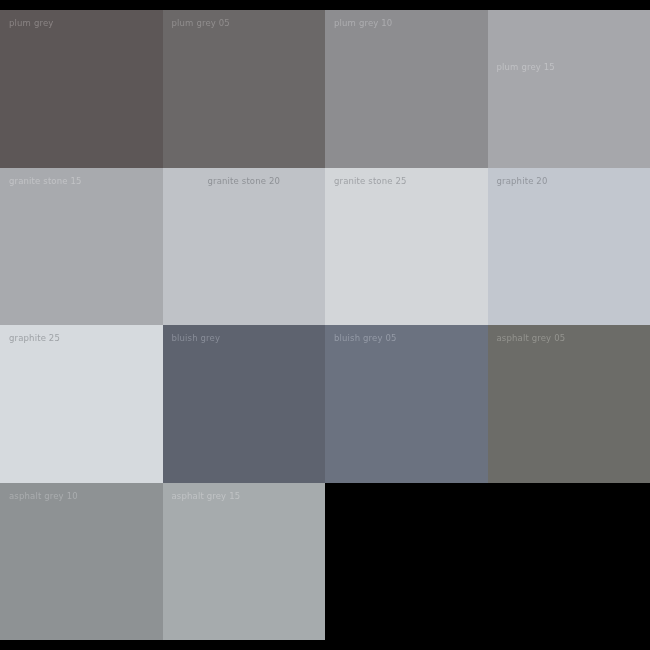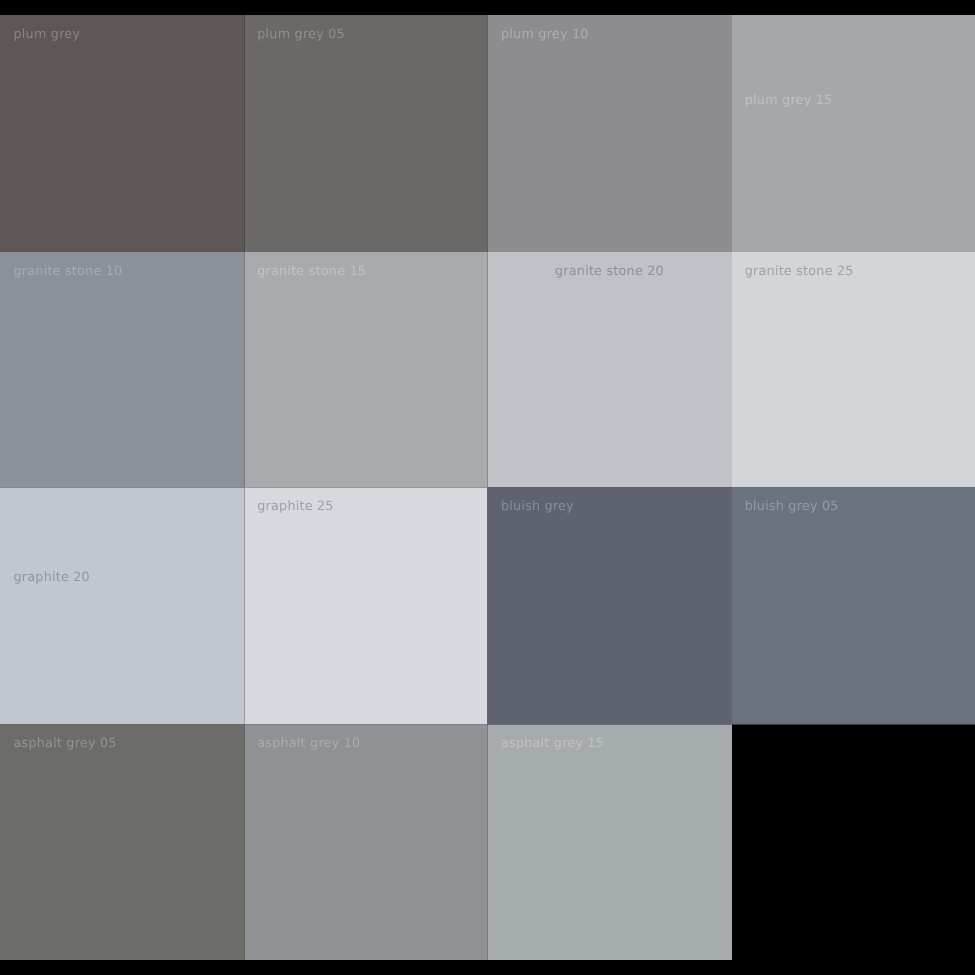--- a/index.html
+++ b/index.html
@@ -80,35 +80,32 @@
     <div class="swatch" style="background-color: rgb(107, 104, 104);">
       <span class="swatch-label" style="color: rgb(145, 142, 142);">plum grey 05</span>
     </div>
     <div class="swatch" style="background-color: rgb(141, 141, 144);">
       <span class="swatch-label" style="color: rgb(173, 173, 176);">plum grey 10</span>
     </div>
     <div class="swatch" style="background-color: rgb(166, 167, 171);">
       <span class="swatch-label" style="color: rgb(192, 193, 196); margin-top: 44px;">plum grey 15</span>
     </div>
 
-    <div class="swatch" style="background-color: rgb(139, 144, 153);">
-      <span class="swatch-label" style="color: rgb(168, 172, 179);">granite stone 10</span>
-    </div>
     <div class="swatch" style="background-color: rgb(168, 170, 174);">
       <span class="swatch-label" style="color: rgb(194, 195, 198);">granite stone 15</span>
     </div>
     <div class="swatch" style="background-color: rgb(191, 194, 199);">
       <span class="swatch-label" style="color: rgb(142, 145, 150); margin-left: 36px;">granite stone 20</span>
     </div>
     <div class="swatch" style="background-color: rgb(211, 214, 217);">
       <span class="swatch-label" style="color: rgb(159, 162, 166);">granite stone 25</span>
     </div>
 
     <div class="swatch" style="background-color: rgb(194, 199, 207);">
-      <span class="swatch-label" style="color: rgb(146, 150, 157); margin-top: 47px;">graphite 20</span>
+      <span class="swatch-label" style="color: rgb(146, 150, 157);">graphite 20</span>
     </div>
     <div class="swatch" style="background-color: rgb(214, 218, 222); text-align: right;">
       <span class="swatch-label" style="color: rgb(158, 162, 166);">graphite 25</span>
     </div>
     <div class="swatch" style="background-color: rgb(94, 99, 111);">
       <span class="swatch-label" style="color: rgb(136, 141, 152);">bluish grey</span>
     </div>
     <div class="swatch" style="background-color: rgb(107, 114, 128);">
       <span class="swatch-label" style="color: rgb(148, 154, 166);">bluish grey 05</span>
     </div>

